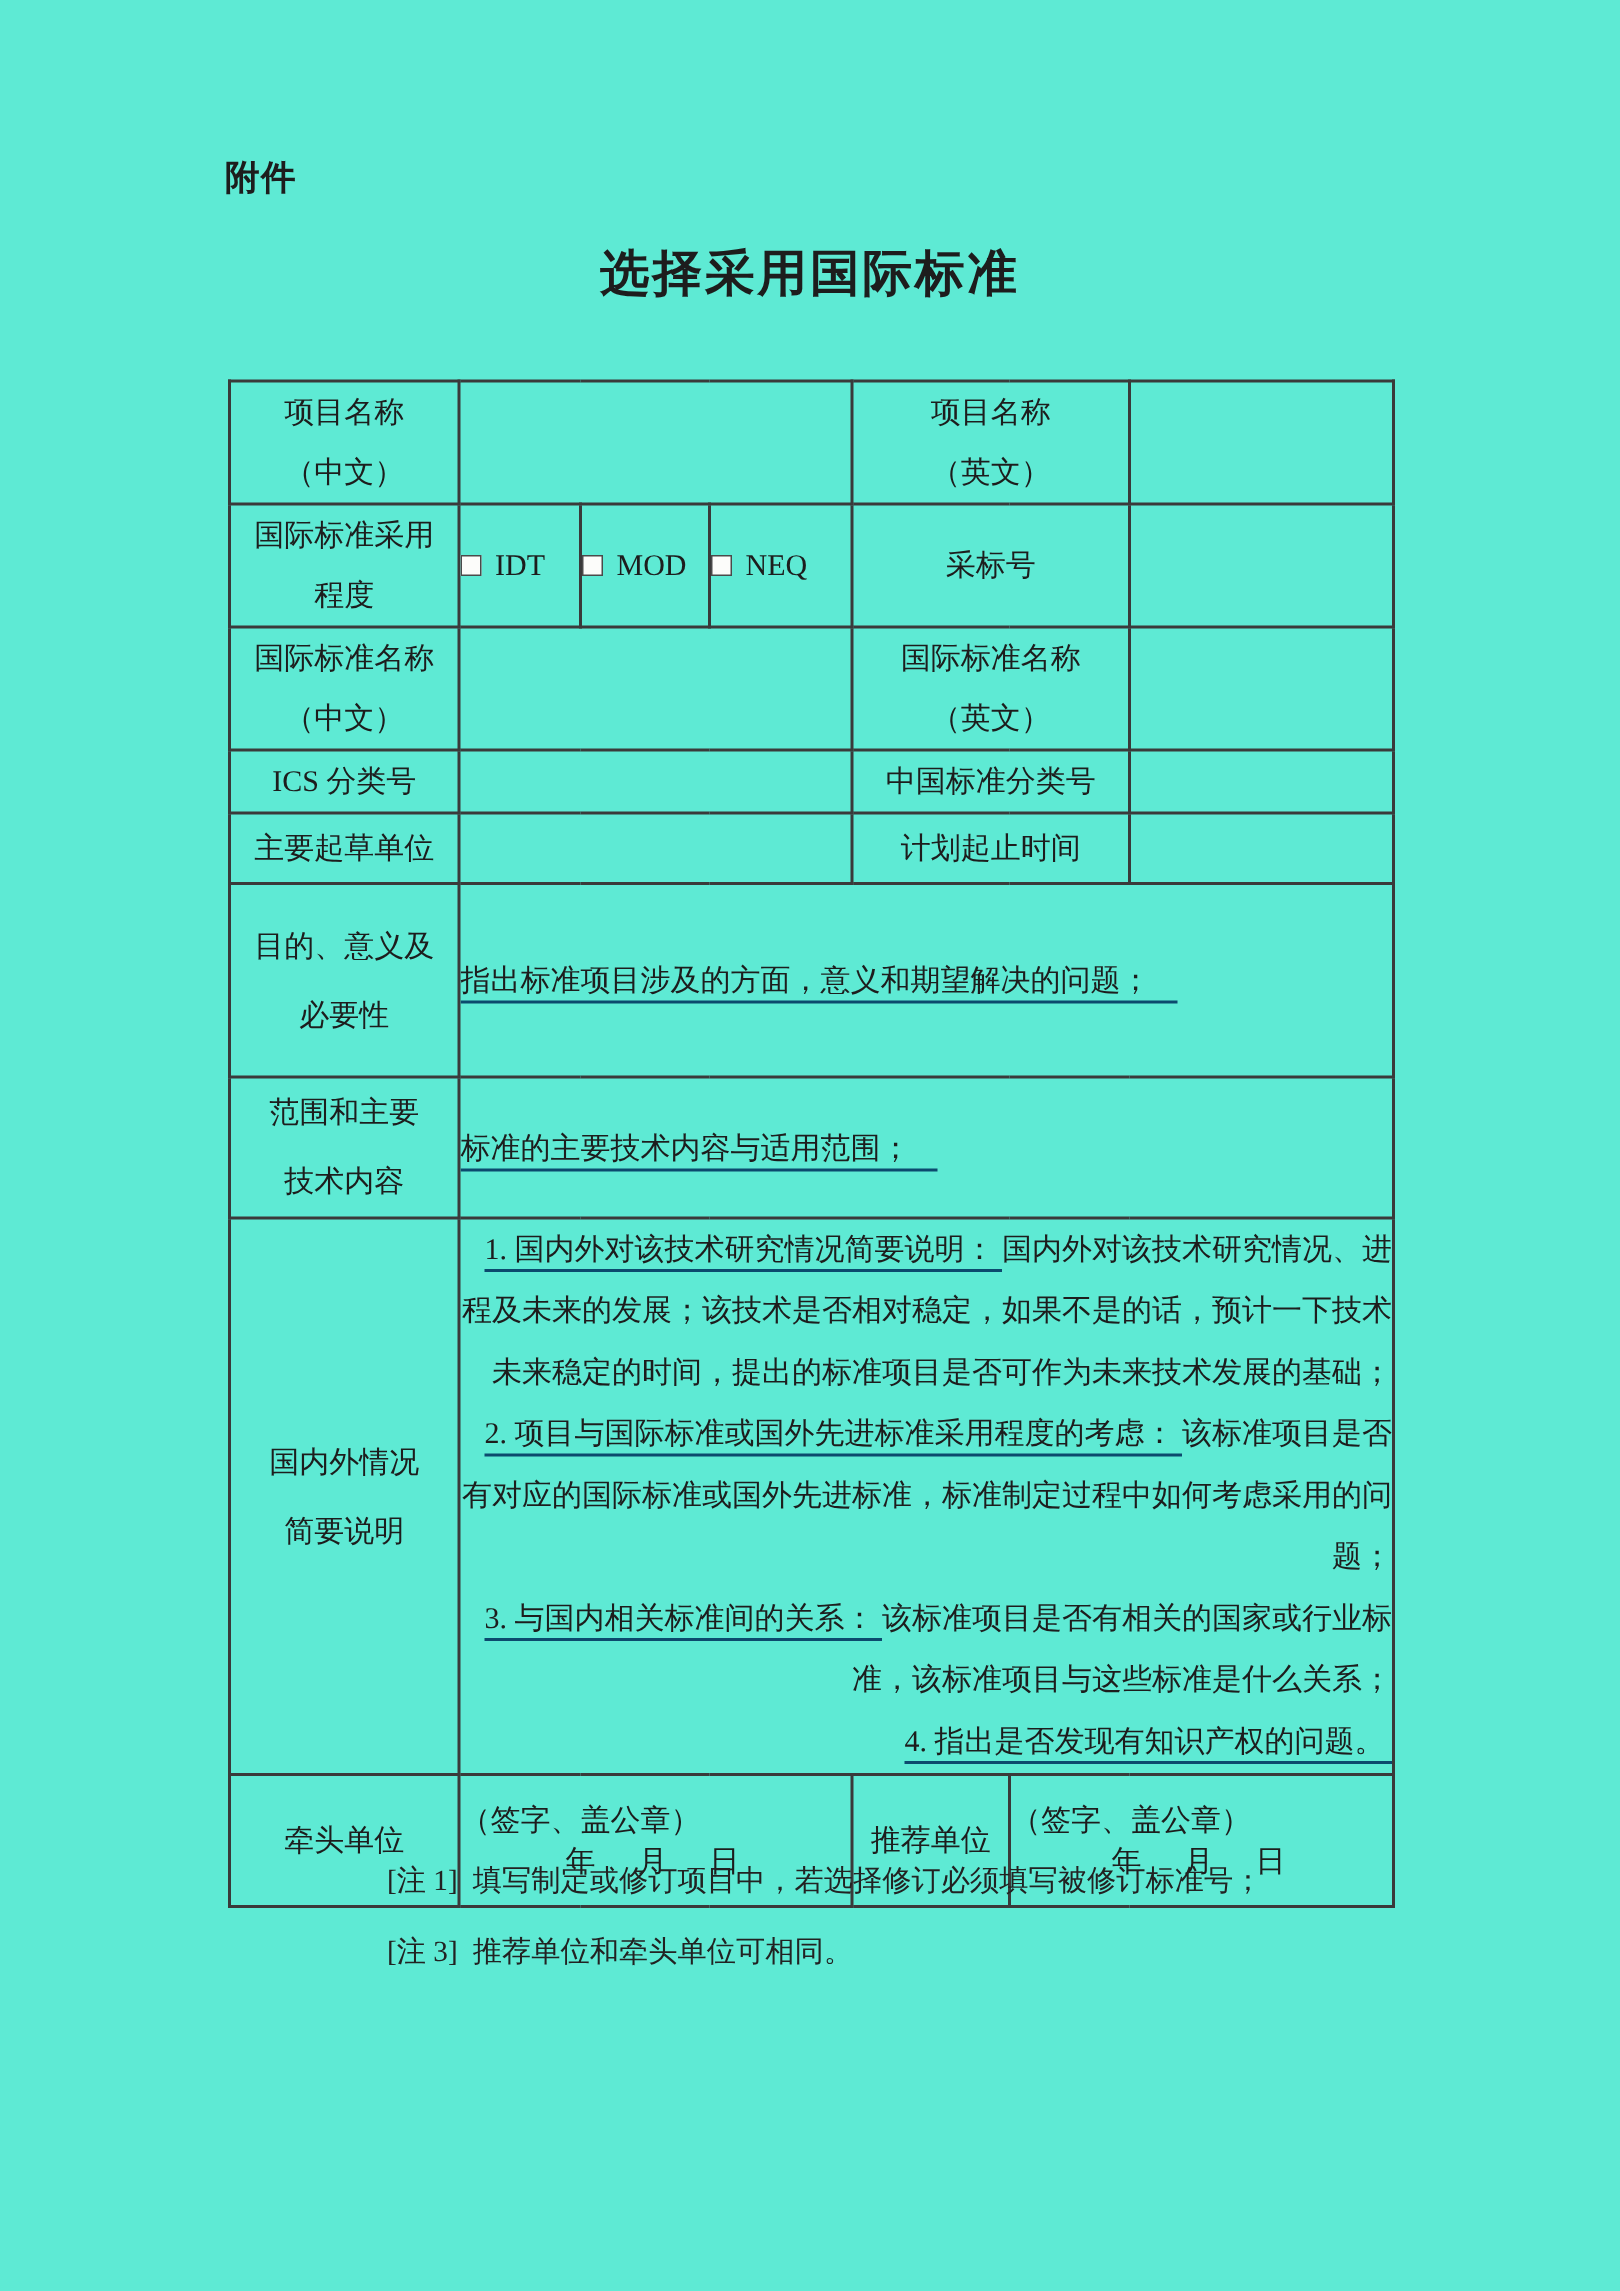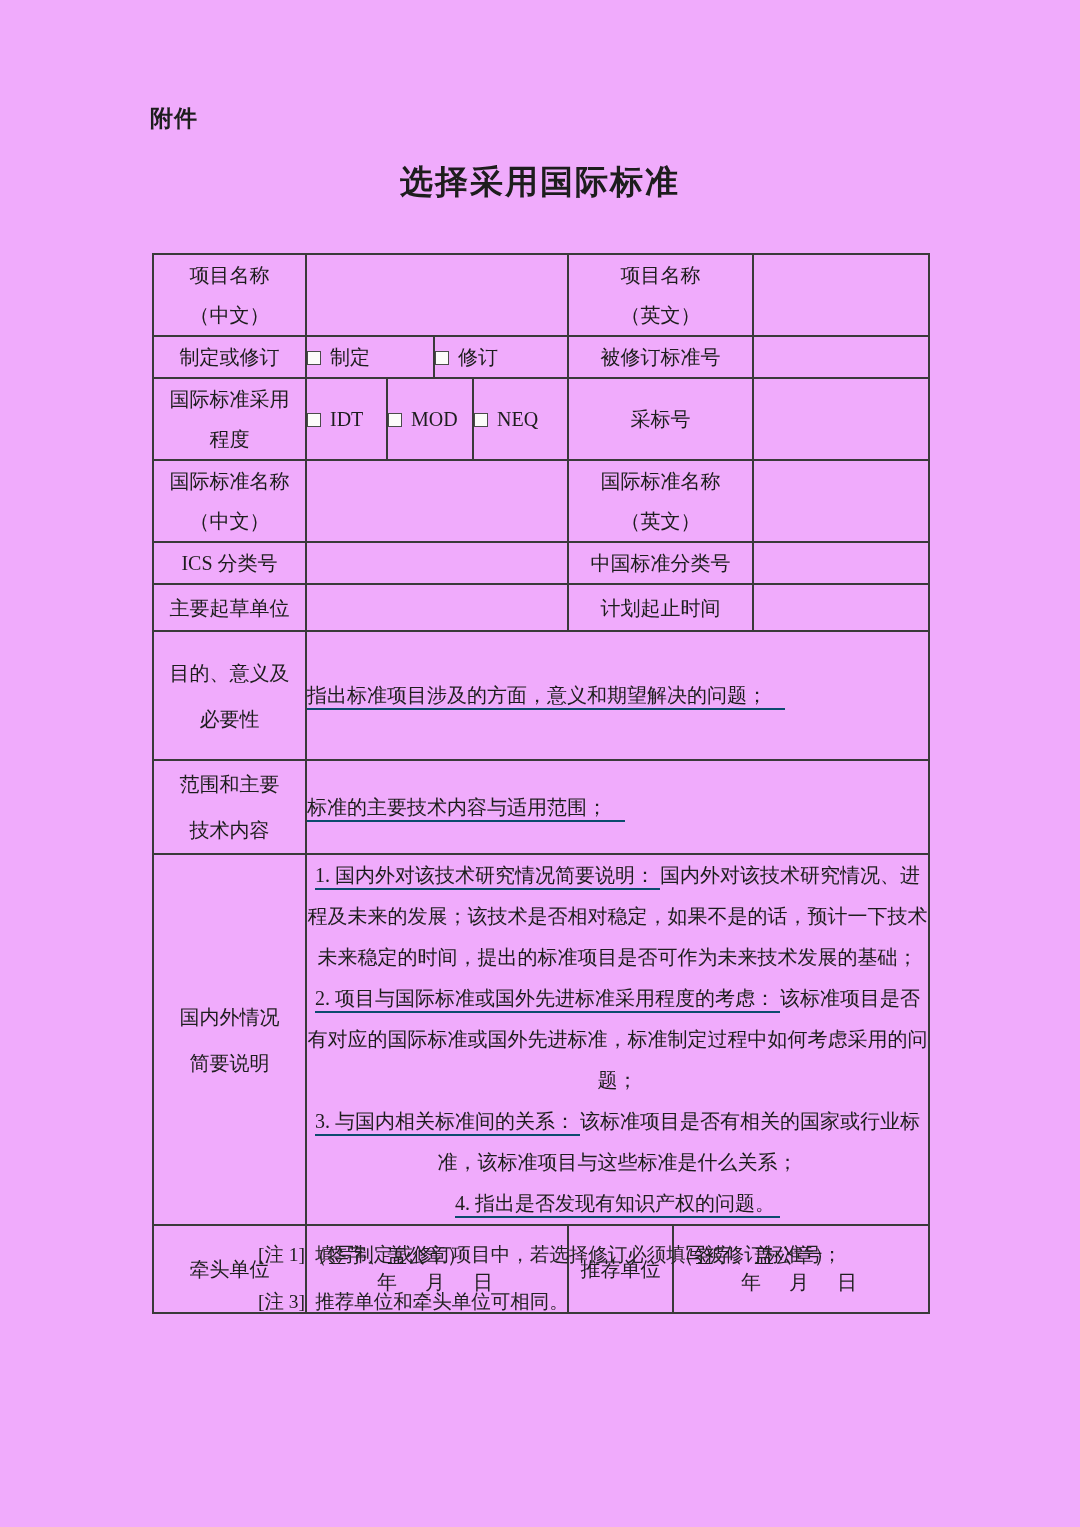--- a/index.html
+++ b/index.html
@@ -3,21 +3,21 @@
 <meta charset="utf-8">
 <style>
   html,body{margin:0;padding:0;}
   body{
     width:1080px;height:1527px;
     background:#f2f2f0;
     font-family:"Liberation Serif","DejaVu Serif",serif;
   }
   .page{
     position:relative;width:1080px;height:1527px;
-    background:#f0abfc;color:#1d1d1d;overflow:hidden;
+    background:#5eead4;color:#1d1d1d;overflow:hidden;
   }
   .attachment{
     position:absolute;left:150px;top:103px;
     font-size:23px;font-weight:bold;letter-spacing:1px;
   }
   .title{
     position:absolute;left:0;top:160px;width:1080px;
     text-align:center;font-size:33px;font-weight:bold;letter-spacing:2px;
   }
   table.form{
@@ -34,21 +34,21 @@
   td.opt{padding-left:13px;text-align:left;white-space:nowrap;}
   .cb{
     display:inline-block;width:12px;height:12px;
     border:1.5px solid #4a4a4a;margin-right:9px;
     vertical-align:-1px;background:#fcfcfa;
   }
   td.hintcell{text-align:left;padding-left:15px;}
   .ul{border-bottom:2px solid #0c4a6e;padding-bottom:2px;}
   .hintcell .ul{padding-right:18px;}
   td.content{
-    vertical-align:top;text-align:center;
+    vertical-align:top;text-align:right;
     padding:5px 10px 0 15px;
     font-size:19.5px;line-height:41px;
   }
   td.content p{margin:0;}
   td.content .ul{padding-right:5px;}
   td.sign{
     vertical-align:top;text-align:left;
     padding:10px 0 0 14px;font-size:20px;
   }
   .sign-date{
@@ -89,31 +89,20 @@
         <div>（中文）</div>
       </td>
       <td colspan="4"></td>
       <td class="lbl" colspan="2">
         <div>项目名称</div>
         <div>（英文）</div>
       </td>
       <td></td>
     </tr>
 
-    <tr style="height:42px">
-      <td class="lbl">制定或修订</td>
-      <td class="opt" colspan="2">
-        <span class="cb"></span><span>制定</span>
-      </td>
-      <td class="opt" colspan="2">
-        <span class="cb"></span><span>修订</span>
-      </td>
-      <td class="lbl" colspan="2">被修订标准号</td>
-      <td></td>
-    </tr>
 
     <tr style="height:75px">
       <td class="lbl">
         <div>国际标准采用</div>
         <div>程度</div>
       </td>
       <td class="opt">
         <span class="cb"></span><span>IDT</span>
       </td>
       <td class="opt" colspan="2">

